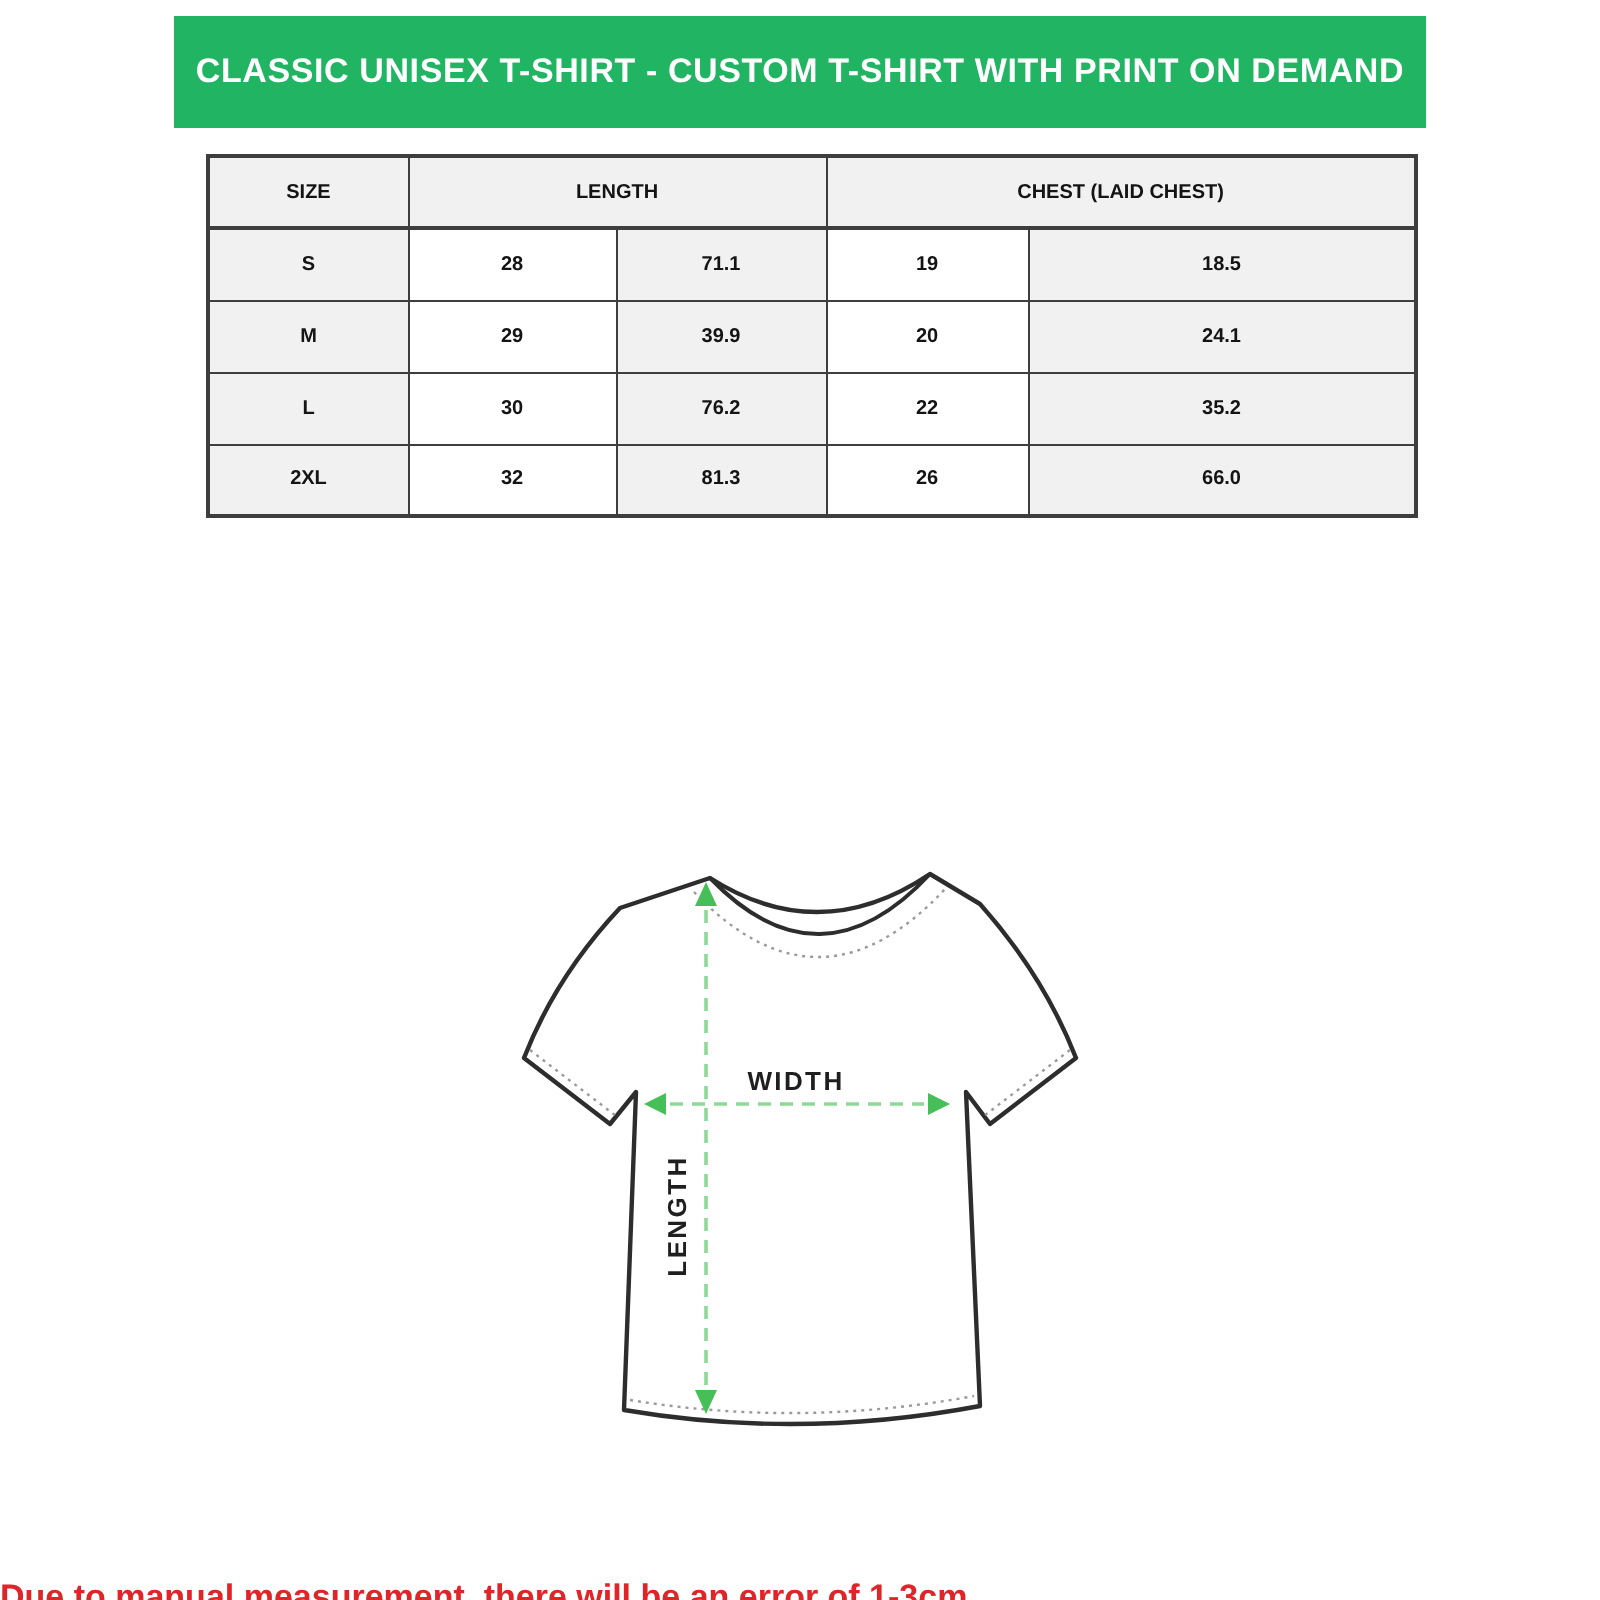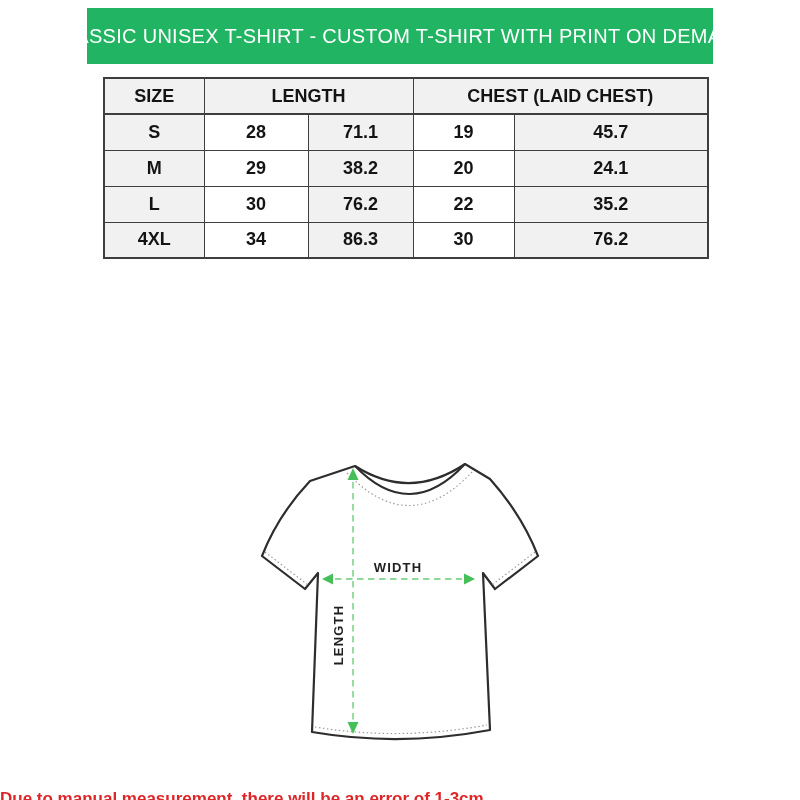--- a/index.html
+++ b/index.html
@@ -10,36 +10,36 @@
   body{background:#fff}
   .stage{
     position:relative;width:800px;height:800px;background:#fff;overflow:hidden;
     font-family:"Liberation Sans",sans-serif;
   }
   .banner{
     position:absolute;left:87px;top:8px;width:626px;height:56px;
     background:var(--green);display:flex;align-items:center;justify-content:center;
   }
   .banner span{
-    color:#fff;font-weight:400;font-size:20px;letter-spacing:.3px;white-space:nowrap;
+    color:#fff;font-weight:700;font-size:17px;letter-spacing:.3px;white-space:nowrap;
   }
   table.size-table{
     position:absolute;left:103px;top:77px;width:604px;
     border-collapse:collapse;table-layout:fixed;
     border:2px solid var(--border);
   }
   .size-table th,.size-table td{
     border:1.5px solid var(--border);
     text-align:center;vertical-align:middle;
-    height:36px;font-size:18px;font-weight:700;color:var(--ink);
+    height:36px;font-size:10px;font-weight:700;color:var(--ink);
     background:#fff;padding:0;
   }
   .size-table thead th{background:var(--cell-gray);border-bottom:2px solid var(--border)}
   .size-table td.gray{background:var(--cell-gray)}
-  .diagram{position:absolute;left:250px;top:451px;width:300px;height:315px}
+  .diagram{position:absolute;left:250px;top:424px;width:300px;height:315px}
   .note{
     position:absolute;left:0;top:757px;width:800px;text-align:left;
     color:var(--red);font-weight:700;font-size:17px;margin-top:32px;
   }
 </style>
 </head>
 <body>
 
 <div class="stage">
 
@@ -61,42 +61,42 @@
         <th colspan="2">LENGTH</th>
         <th colspan="2">CHEST (LAID CHEST)</th>
       </tr>
     </thead>
     <tbody>
       <tr>
         <td class="gray">S</td>
         <td>28</td>
         <td class="gray">71.1</td>
         <td>19</td>
-        <td class="gray">45.7</td>
+        <td class="gray">18.5</td>
       </tr>
       <tr>
         <td class="gray">M</td>
         <td>29</td>
-        <td class="gray">38.2</td>
+        <td class="gray">39.9</td>
         <td>20</td>
         <td class="gray">24.1</td>
       </tr>
       <tr>
         <td class="gray">L</td>
         <td>30</td>
         <td class="gray">76.2</td>
         <td>22</td>
         <td class="gray">35.2</td>
       </tr>
       <tr>
-        <td class="gray">4XL</td>
-        <td>34</td>
-        <td class="gray">86.3</td>
-        <td>30</td>
-        <td class="gray">76.2</td>
+        <td class="gray">2XL</td>
+        <td>32</td>
+        <td class="gray">81.3</td>
+        <td>26</td>
+        <td class="gray">66.0</td>
       </tr>
     </tbody>
   </table>
 
   <div class="diagram">
     <svg width="300" height="315" viewBox="0 0 300 315">
 
       <path d="M105,15 L60,30 Q28,64 12,105 L55,138 L68,122 L62,281 Q150,296 240,279 L233,122 L245,138 L288,105 Q272,64 240,28 L215,13 Q160,50 105,15 Z" fill="#ffffff" stroke="#2d2d2d" stroke-width="2.2" stroke-linejoin="round"></path>
 
       <path d="M105,15 Q160,72 215,13" fill="none" stroke="#2d2d2d" stroke-width="2"></path>

